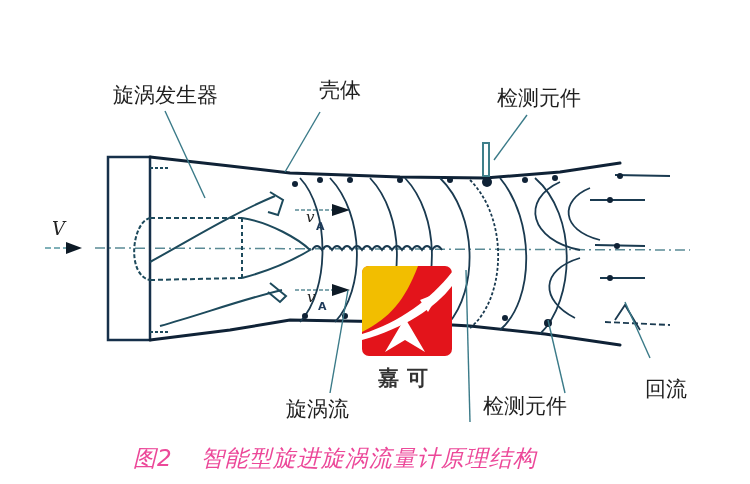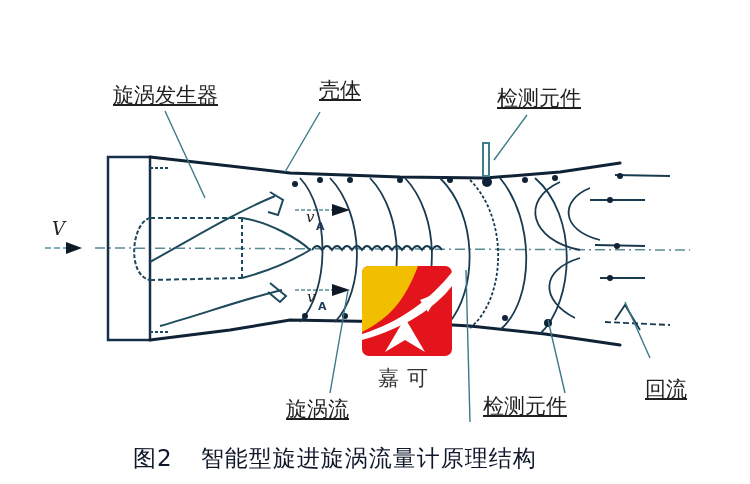--- a/index.html
+++ b/index.html
@@ -1,26 +1,26 @@
 <!DOCTYPE html>
 <html><head>
   <meta charset="utf-8">
   <style>
     html, body { margin: 0; padding: 0; background: #ffffff; }
     body { width: 750px; height: 484px; position: relative; overflow: hidden;
            font-family: "DejaVu Sans", sans-serif; color: #1a1a1a; }
     .label { position: absolute; font-family: "DejaVu Serif", serif; font-size: 21px;
-             color: #1f1f1f; white-space: nowrap; letter-spacing: 0px; text-decoration: underline; }
+             color: #1f1f1f; white-space: nowrap; letter-spacing: 0px; }
     .caption { position: absolute; left: 133px; top: 443px; font-size: 23px;
-               font-family: "DejaVu Sans", sans-serif; color: #0f172a; white-space: nowrap;
-               letter-spacing: 1px; }
+               font-family: "DejaVu Sans", sans-serif; color: #ec4899; white-space: nowrap;
+               letter-spacing: 1px; font-style: italic; }
     .caption .num { margin-right: 28px; }
     svg.diagram { position: absolute; left: 0; top: 0; }
     .logo-text { position: absolute; left: 378px; top: 364px; font-size: 21px;
-                 font-weight: normal; color: #333; letter-spacing: 8px;
+                 font-weight: bold; color: #333; letter-spacing: 8px;
                  font-family: "DejaVu Sans", sans-serif; }
     .vlabel { position: absolute; font-family: "DejaVu Serif", serif; font-style: italic;
               font-size: 18px; color: #222; }
     .sub { position: absolute; font-family: "DejaVu Sans", sans-serif; font-size: 11px;
            font-weight: bold; color: #1e3a5a; }
   </style>
 </head>
 <body>
 
 <svg class="diagram" width="750" height="484" viewBox="0 0 750 484" xmlns="http://www.w3.org/2000/svg">

